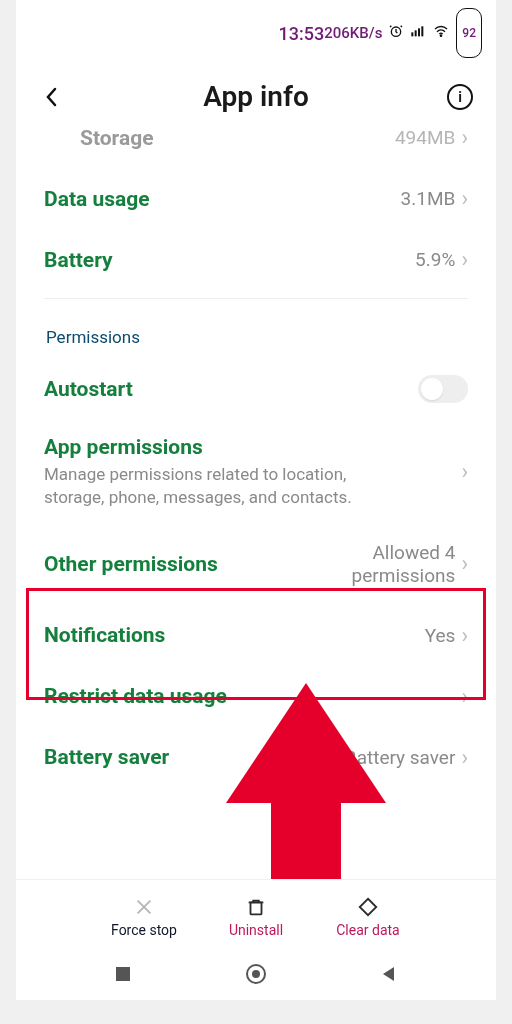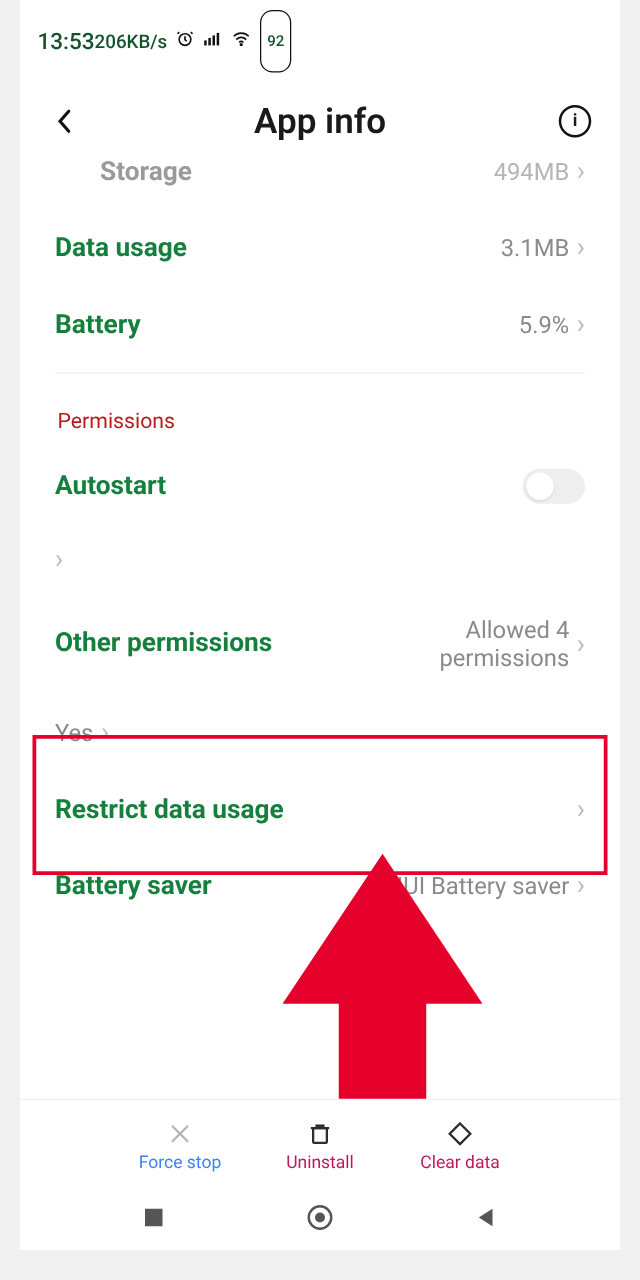--- a/index.html
+++ b/index.html
@@ -19,25 +19,25 @@
     height: 1000px;
     position: relative;
     box-sizing: border-box;
     display: flex;
     flex-direction: column;
   }
   
   .status-bar {
     display: flex;
     align-items: center;
-    justify-content: flex-start;
+    justify-content: flex-end;
     padding: 8px 14px 4px 14px;
     font-size: 18px;
     font-weight: 500;
-    color: #14532d;
+    color: #701a75;
   }
   .status-right {
     display: flex;
     align-items: center;
     gap: 6px;
     font-size: 15px;
   }
   .battery-pill {
     border: 1.5px solid #111;
     border-radius: 10px;
@@ -118,21 +118,21 @@
     font-size: 22px;
   }
   .section-divider {
     height: 1px;
     background: #eee;
     margin: 8px 24px 0 24px;
   }
   .section-header {
     padding: 28px 26px 10px 26px;
     font-size: 17px;
-    color: #b91c1c;
+    color: #0c4a6e;
   }
   .toggle {
     width: 50px;
     height: 28px;
     background: #eeeeee;
     border-radius: 14px;
     position: relative;
   }
   .toggle::after {
     content: '';
@@ -163,21 +163,21 @@
   }
   .action {
     display: flex;
     flex-direction: column;
     align-items: center;
     font-size: 14px;
     color: #be185d;
     gap: 2px;
     min-width: 76px;
   }
-  .action.disabled { color: #3b82f6; }
+  .action.disabled { color: #0f172a; }
   .action .ic { height: 26px; display:flex; align-items:center; justify-content:center;}
   
   .nav-bar {
     display: flex;
     justify-content: space-around;
     align-items: center;
     padding: 14px 40px 12px 40px;
   }
   .nav-bar > div { width: 28px; height: 28px; display:flex; align-items:center; justify-content:center;}
 </style>
@@ -268,36 +268,43 @@
     <div class="row">
       <div class="left">
           <div class="label">Autostart</div>
         </div>
       <div class="right">
         <div class="toggle"></div>
       </div>
     </div>
 
     <div class="row" id="row-appperm" style="padding-top:14px;padding-bottom:14px;">
+      <div class="left" style="max-width:82%;">
+        <div class="label">App permissions</div>
+        <div class="sub">Manage permissions related to location, storage, phone, messages, and contacts.</div>
+      </div>
       <div class="right">
         <span class="chevron">›</span>
       </div>
     </div>
 
     <div class="row">
       <div class="left">
           <div class="label">Other permissions</div>
         </div>
       <div class="right">
         <span style="max-width:140px; display:inline-block;">Allowed 4 permissions</span>
         <span class="chevron">›</span>
       </div>
     </div>
 
     <div class="row">
+      <div class="left">
+          <div class="label">Notifications</div>
+        </div>
       <div class="right">
         <span>Yes</span>
         <span class="chevron">›</span>
       </div>
     </div>
 
     <div class="row">
       <div class="left">
           <div class="label">Restrict data usage</div>
         </div>

